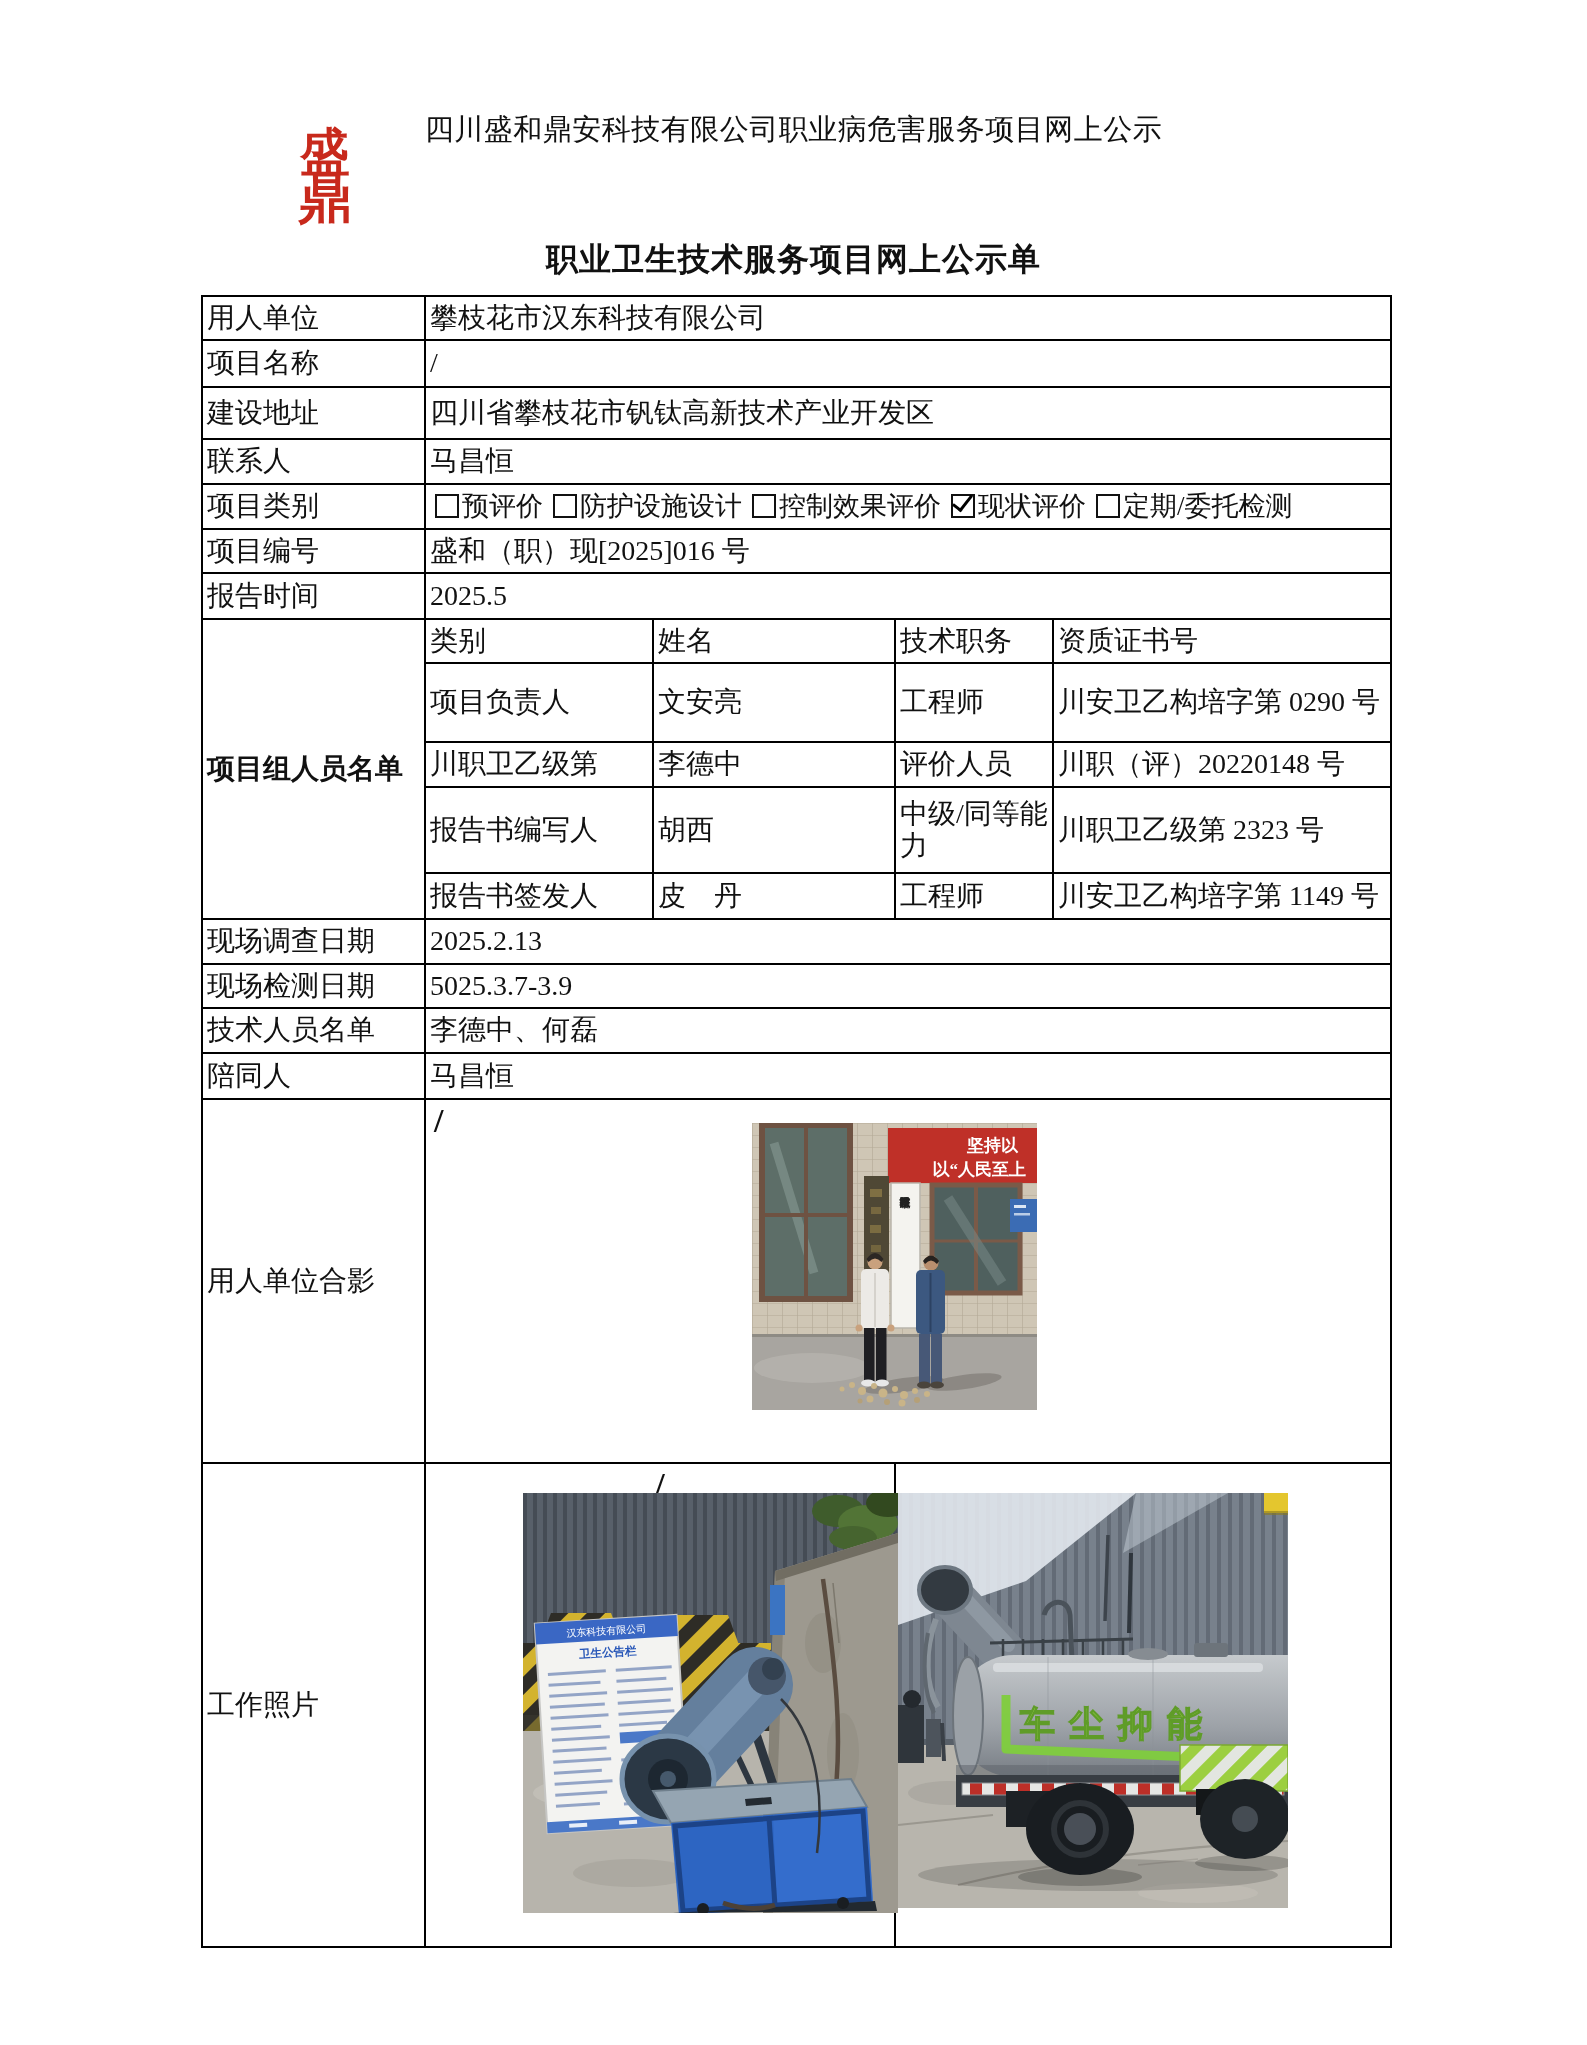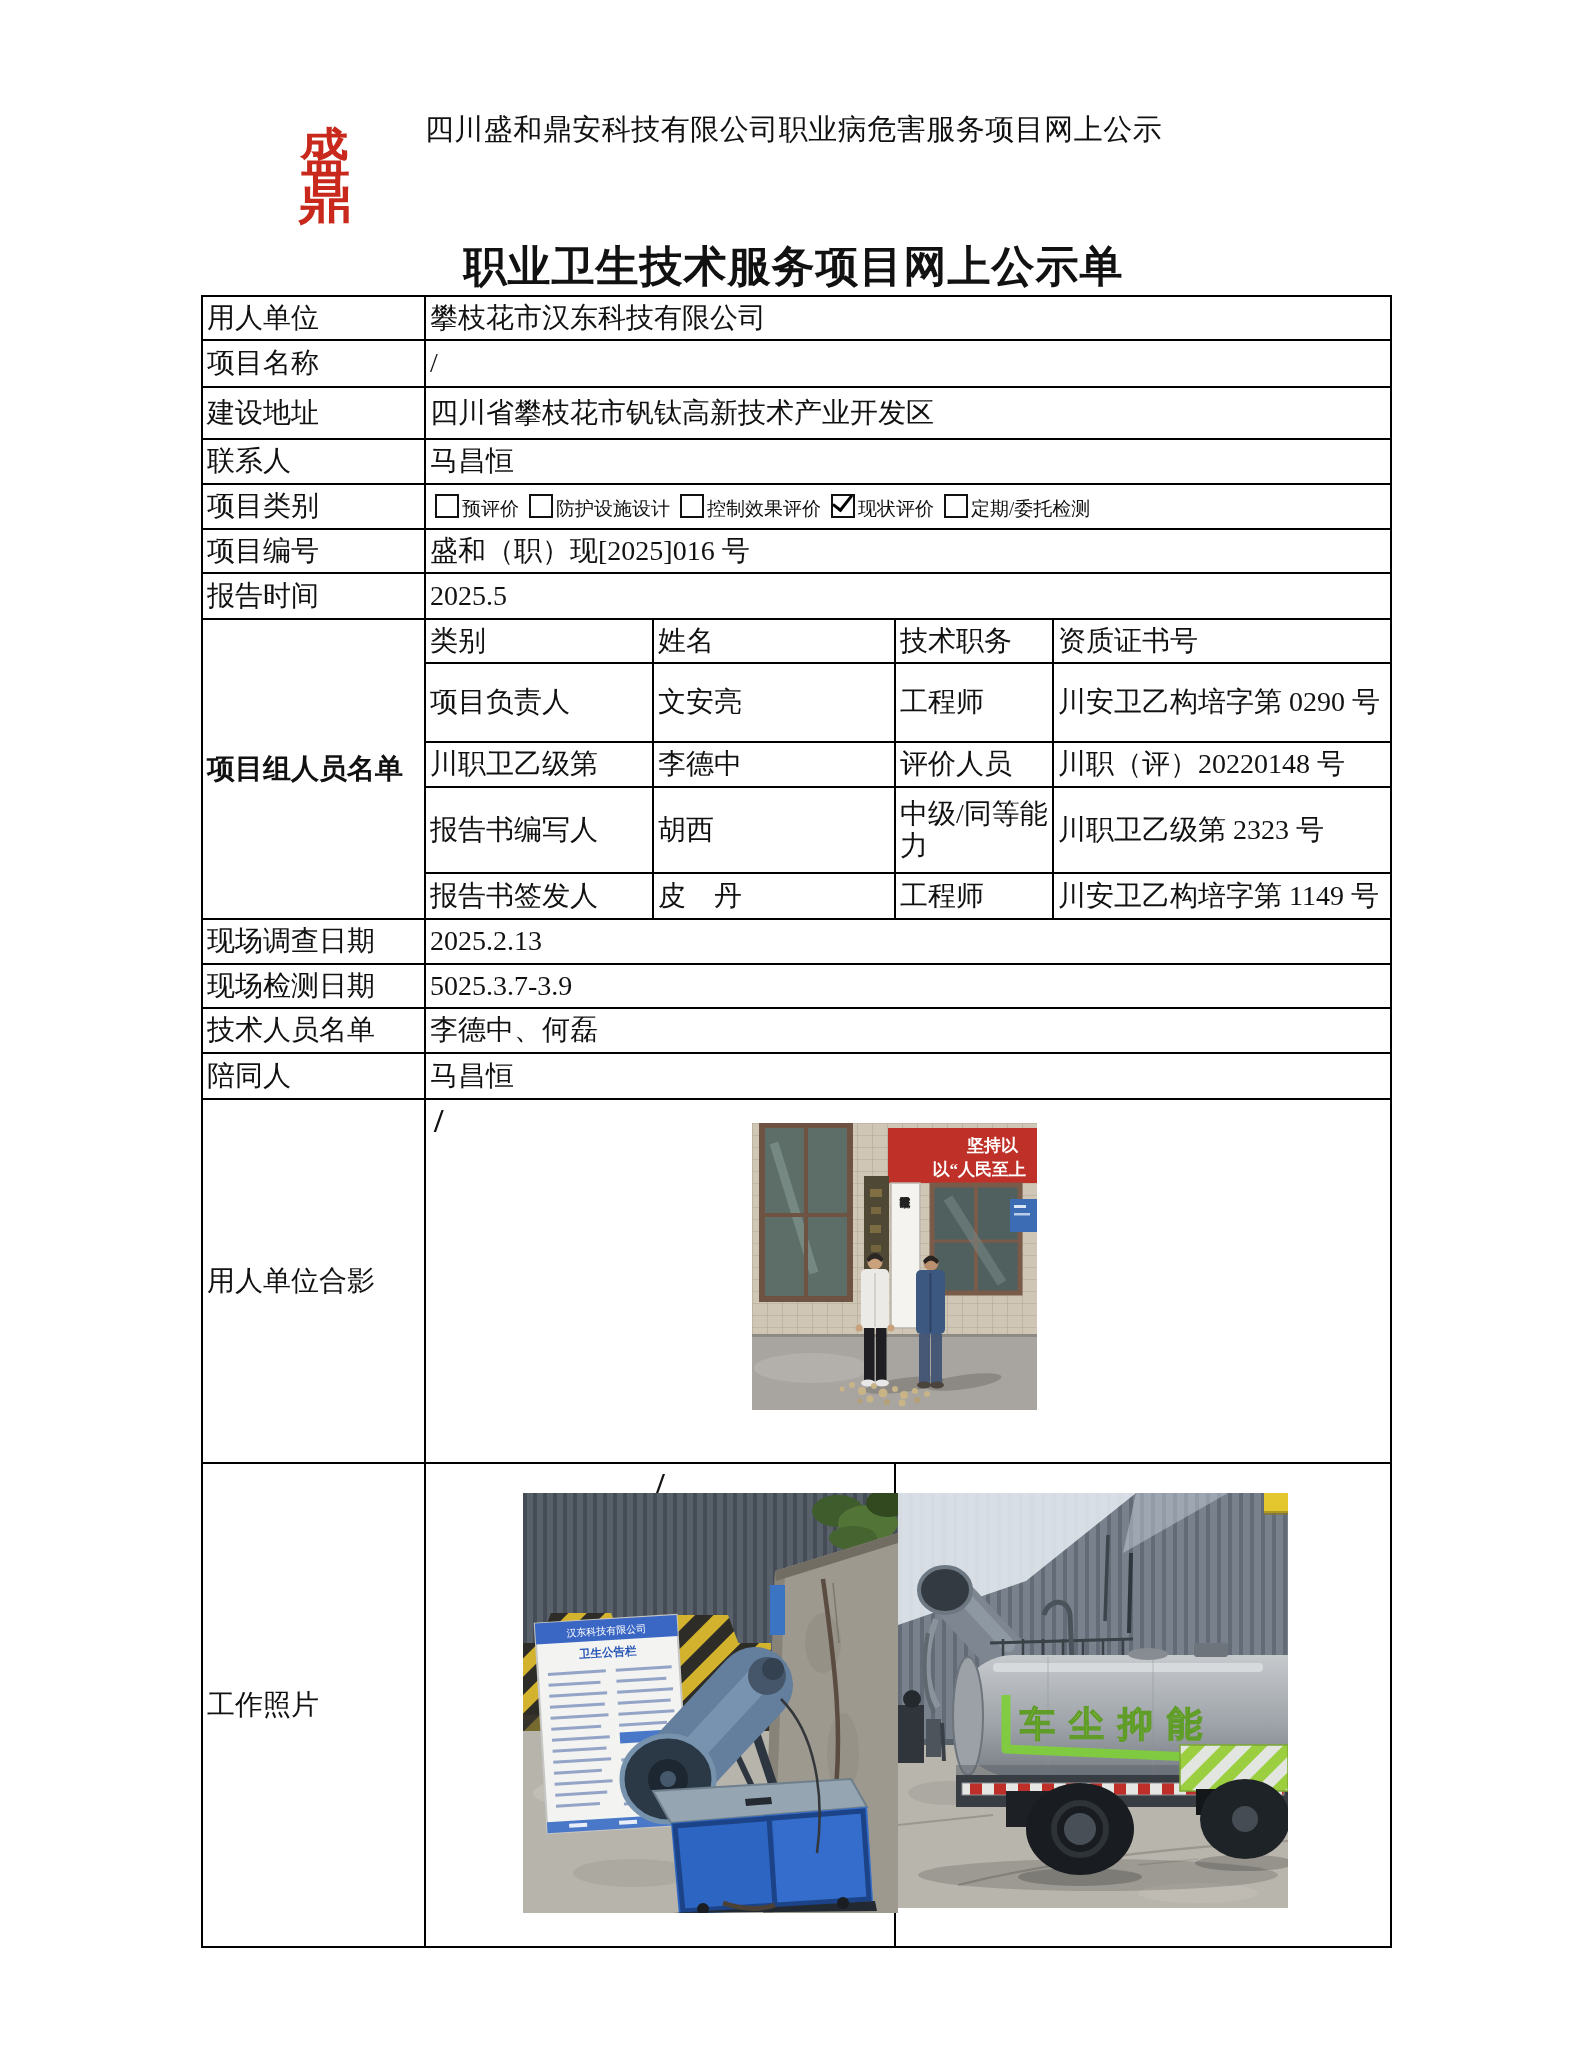--- a/index.html
+++ b/index.html
@@ -6,32 +6,32 @@
   .page{position:relative;width:1587px;height:2045px;background:#fff;overflow:hidden;
         font-family:"Liberation Serif","DejaVu Serif",serif;color:#111;}
   
   .logo{position:absolute;left:286px;top:128px;width:78px;text-align:center;
         color:#c8291c;font-weight:bold;line-height:1;}
   .logo .l1{font-size:50px;line-height:48px;}
   .logo .l2{font-size:54px;line-height:52px;margin-top:-4px;}
   .header-line{position:absolute;left:0;top:110px;width:1587px;text-align:center;
         font-size:29px;font-weight:normal;letter-spacing:.5px;}
   .doc-title{position:absolute;left:0;top:238px;width:1587px;text-align:center;
-        font-size:43px;font-weight:bold;letter-spacing:1px;}
+        font-size:32px;font-weight:bold;letter-spacing:1px;}
   
   table.doc{position:absolute;left:201px;top:295px;width:1189px;border-collapse:collapse;
         table-layout:fixed;font-size:28px;color:#111;}
   table.doc td{border:2px solid #000;vertical-align:middle;
         padding:0 4px;overflow:hidden;line-height:1.15;}
   tr.h42 td{height:42px} tr.h43 td{height:43px} tr.h44 td{height:44px}
   tr.h45 td{height:45px} tr.h50 td{height:50px} tr.h77 td{height:77px}
   tr.h84 td{height:84px} tr.h362 td{height:362px} tr.h482 td{height:482px}
   td.pers-lbl{padding:0 24px;line-height:1.35;font-weight:bold;}
   td.nowrap{white-space:nowrap;}
-  td.cat{white-space:nowrap;font-size:19px;padding:0 2px;}
+  td.cat{white-space:nowrap;font-size:27px;padding:0 2px;}
   .opt{margin:0 5px;display:inline-block;}
   .cbx{display:inline-block;width:20px;height:20px;border:2px solid #111;
        margin-right:3px;vertical-align:-3px;position:relative;}
   .cbx.checked::after{content:"";position:absolute;left:4px;top:-5px;width:8px;height:17px;
        border-right:3.5px solid #000;border-bottom:3.5px solid #000;transform:rotate(38deg);}
   td.photocell{position:relative;vertical-align:top;}
   .slash{position:absolute;top:2px;font-size:34px;font-weight:bold;line-height:1.1;}
   .slash.left{left:8px;}
   .slash.center{left:50%;transform:translateX(-50%);}
   

